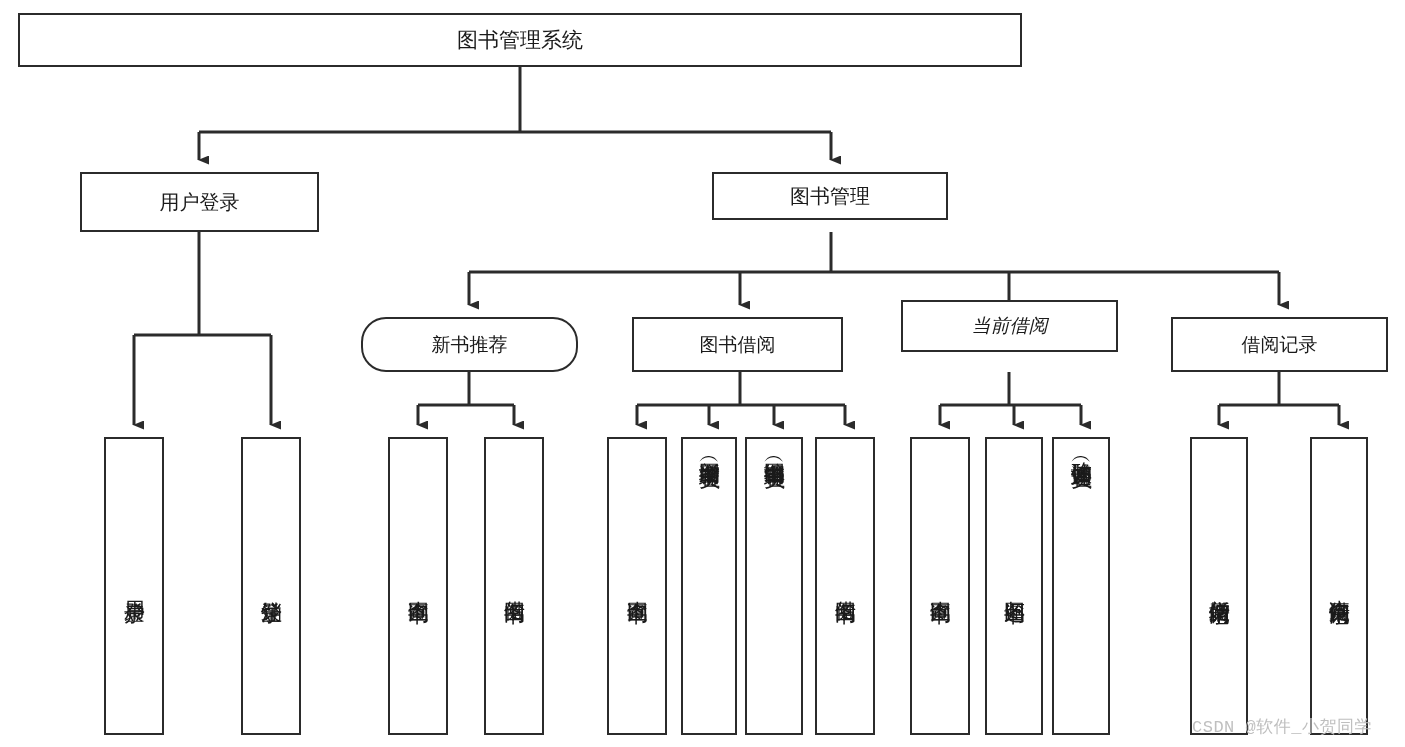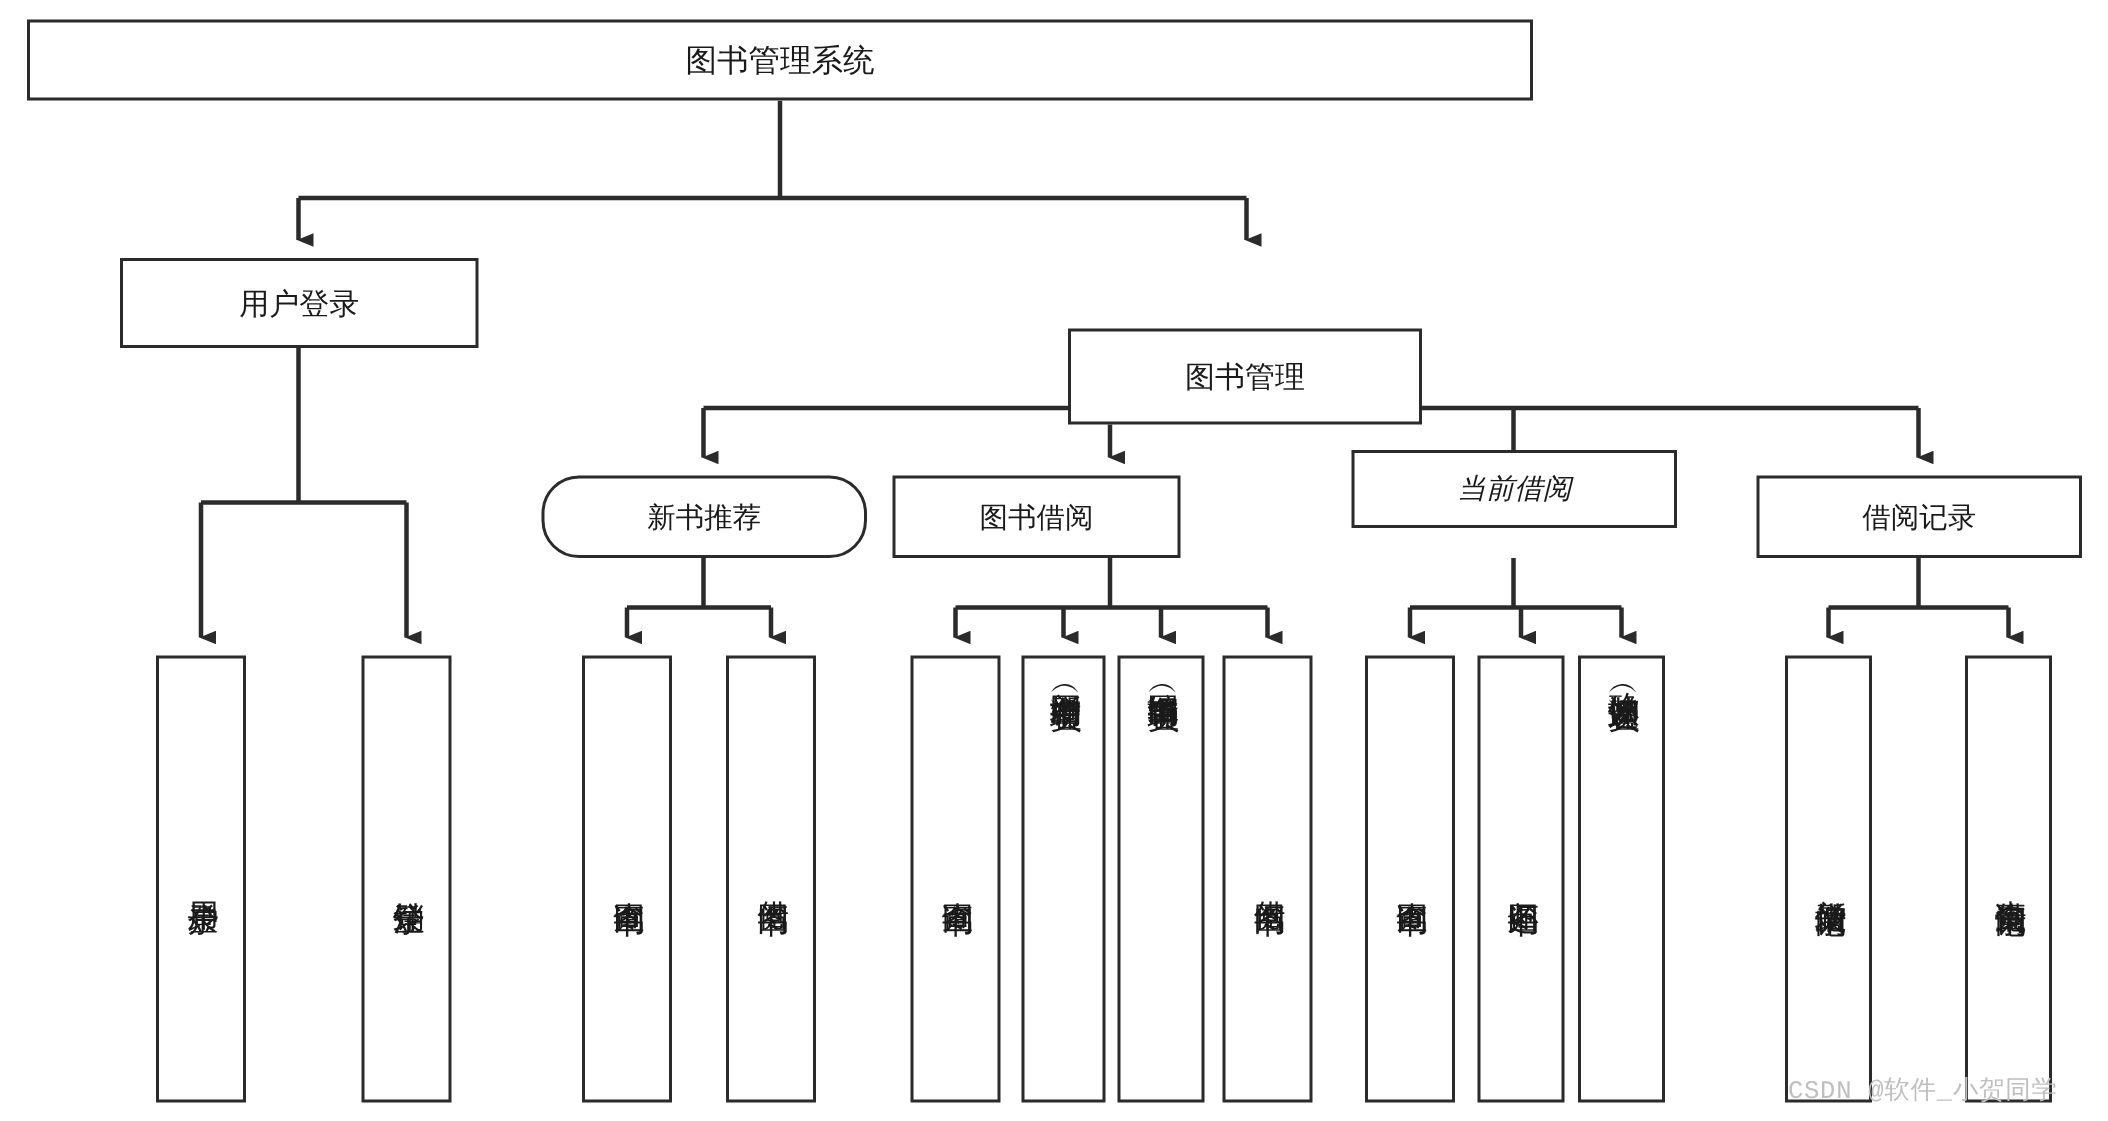--- a/index.html
+++ b/index.html
@@ -127,28 +127,28 @@
     </g>
   </svg>
 
   <div class="node level0" style="left:18px; top:13px; width:1004px; height:54px;">
     <span>图书管理系统</span>
   </div>
 
   <div class="node level1" style="left:80px; top:172px; width:239px; height:60px;">
     <span>用户登录</span>
   </div>
-  <div class="node level1" style="left:712px; top:172px; width:236px; height:64px;margin-top:47px;">
+  <div class="node level1" style="left:712px; top:172px; width:236px; height:48px;">
     <span>图书管理</span>
   </div>
 
   <div class="node level2" style="left:361px; top:317px; width:217px; height:55px;border-radius:25px;">
     <span>新书推荐</span>
   </div>
-  <div class="node level2" style="left:595px; top:317px; width:192px; height:55px;">
+  <div class="node level2" style="left:632px; top:317px; width:211px; height:55px;">
     <span>图书借阅</span>
   </div>
   <div class="node level2" style="left:901px; top:300px; width:217px; height:52px;font-style:italic;">
     <span>当前借阅</span>
   </div>
   <div class="node level2" style="left:1171px; top:317px; width:217px; height:55px;">
     <span>借阅记录</span>
   </div>
 
   <div class="node leaf" style="left:104px; top:437px; width:60px; height:298px;">

